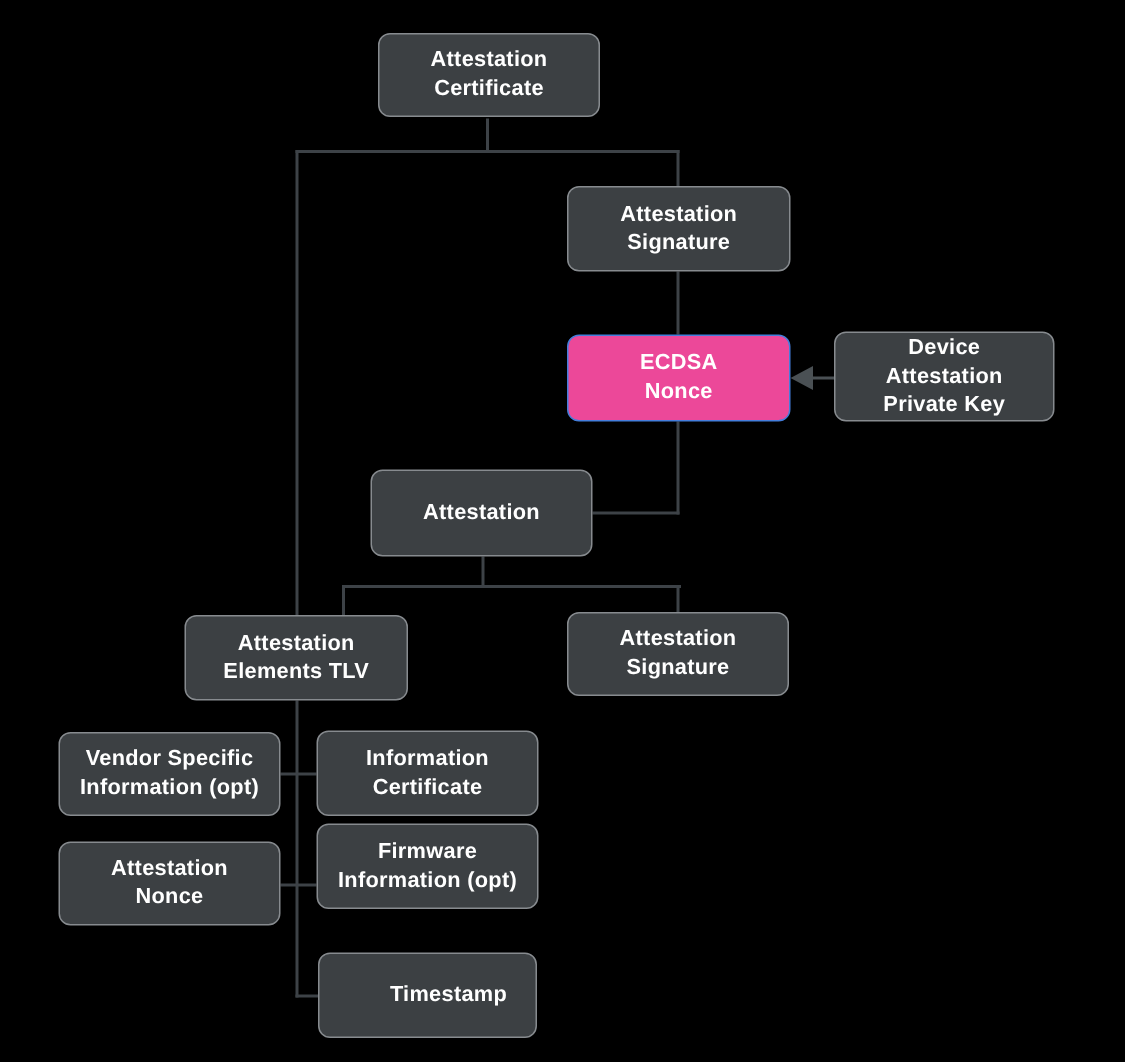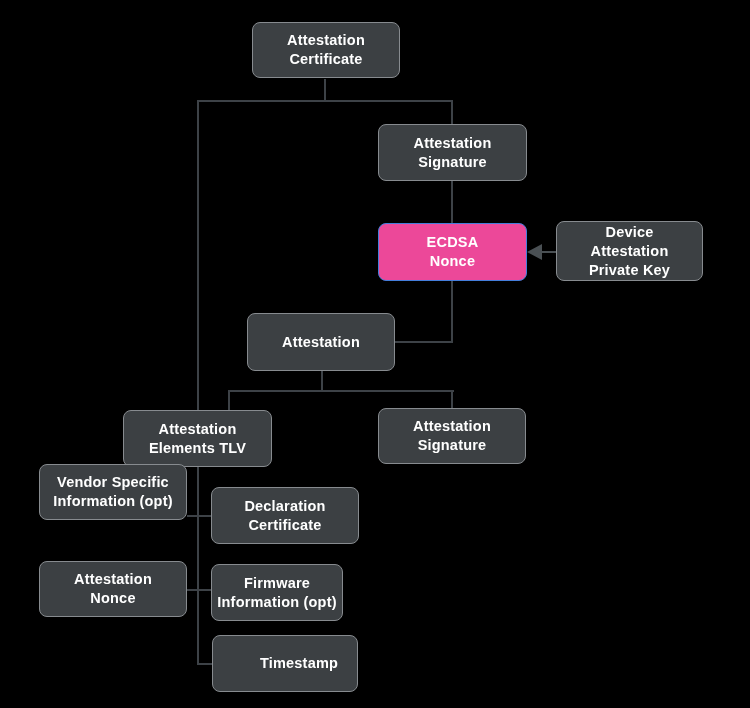--- a/index.html
+++ b/index.html
@@ -104,36 +104,36 @@
   <div class="node" style="left:123px; top:410px; width:149px; height:57px;">
     <span>Attestation</span>
     <span>Elements TLV</span>
   </div>
 
   <div class="node" style="left:378px; top:408px; width:148px; height:56px;">
     <span>Attestation</span>
     <span>Signature</span>
   </div>
 
-  <div class="node" style="left:39px; top:464px; width:148px; height:56px;">
+  <div class="node" style="left:39px; top:488px; width:148px; height:56px;">
     <span>Vendor Specific</span>
     <span>Information (opt)</span>
   </div>
 
   <div class="node" style="left:211px; top:487px; width:148px; height:57px;">
-    <span>Declaration</span>
+    <span>Information</span>
     <span>Certificate</span>
   </div>
 
   <div class="node" style="left:39px; top:561px; width:148px; height:56px;">
     <span>Attestation</span>
     <span>Nonce</span>
   </div>
 
-  <div class="node" style="left:211px; top:564px; width:132px; height:57px;">
+  <div class="node" style="left:211px; top:549px; width:148px; height:57px;">
     <span>Firmware</span>
     <span>Information (opt)</span>
   </div>
 
   <div class="node" style="left:212px; top:635px; width:146px; height:57px;padding-left:28px;">
     <span>Timestamp</span>
   </div>
 
 </div>
 

